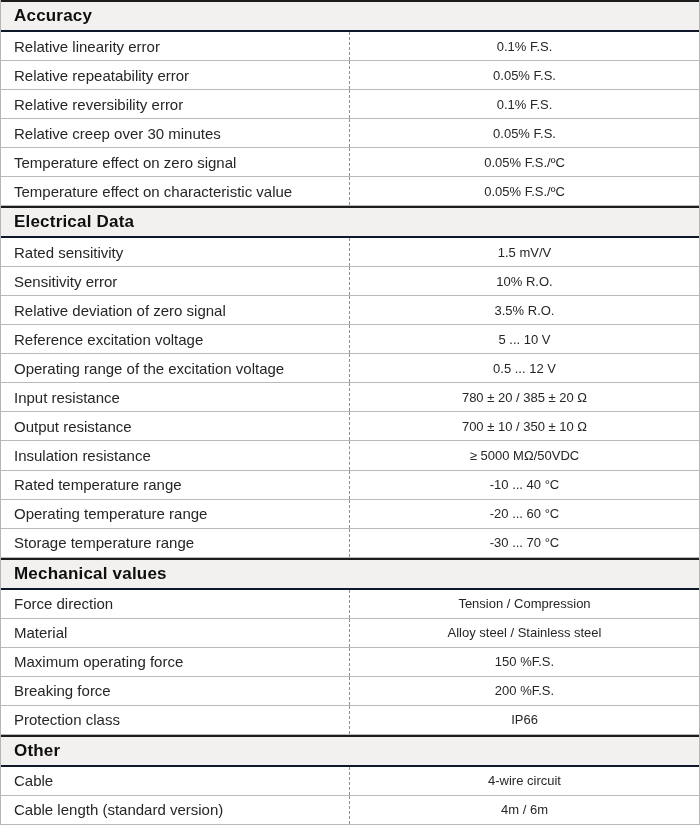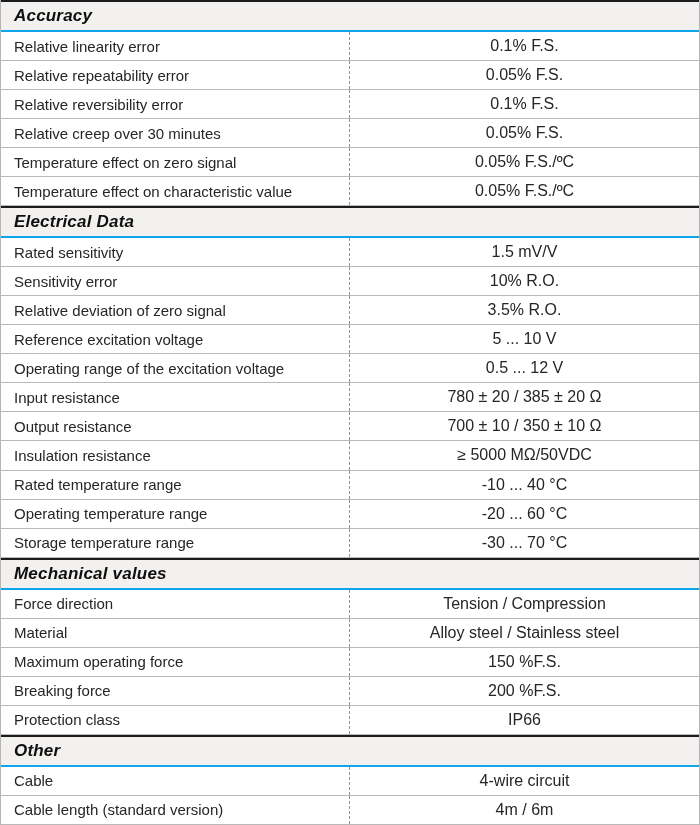--- a/index.html
+++ b/index.html
@@ -19,23 +19,22 @@
     background: #ffffff;
   }
   .section-header {
     flex: 1 1 0;
     box-sizing: border-box;
     display: flex;
     align-items: center;
     padding-left: 13px;
     background: #f2f1ef;
     border-top: 2px solid #1c1c1c;
-    border-bottom: 2px solid #0ea5e9;
+    border-bottom: 2px solid #0f172a;
     overflow: hidden;
-    font-style: italic;
   }
   .section-header .section-title {
     font-size: 17px;
     font-weight: bold;
     color: #0f0f0f;
     letter-spacing: 0.2px;
     white-space: nowrap;
   }
   .row {
     flex: 1 1 0;
@@ -56,21 +55,21 @@
     color: #262626;
     white-space: nowrap;
   }
   .row .value {
     flex: 1 1 0;
     box-sizing: border-box;
     display: flex;
     align-items: center;
     justify-content: center;
     border-left: 1px dashed #8f8f8f;
-    font-size: 16px;
+    font-size: 13px;
     color: #262626;
     white-space: nowrap;
   }
 </style>
 </head>
 <body>
 
 <div class="spec-table" id="spec-table">
     <div class="section-header">
     <span class="section-title">Accuracy</span>

